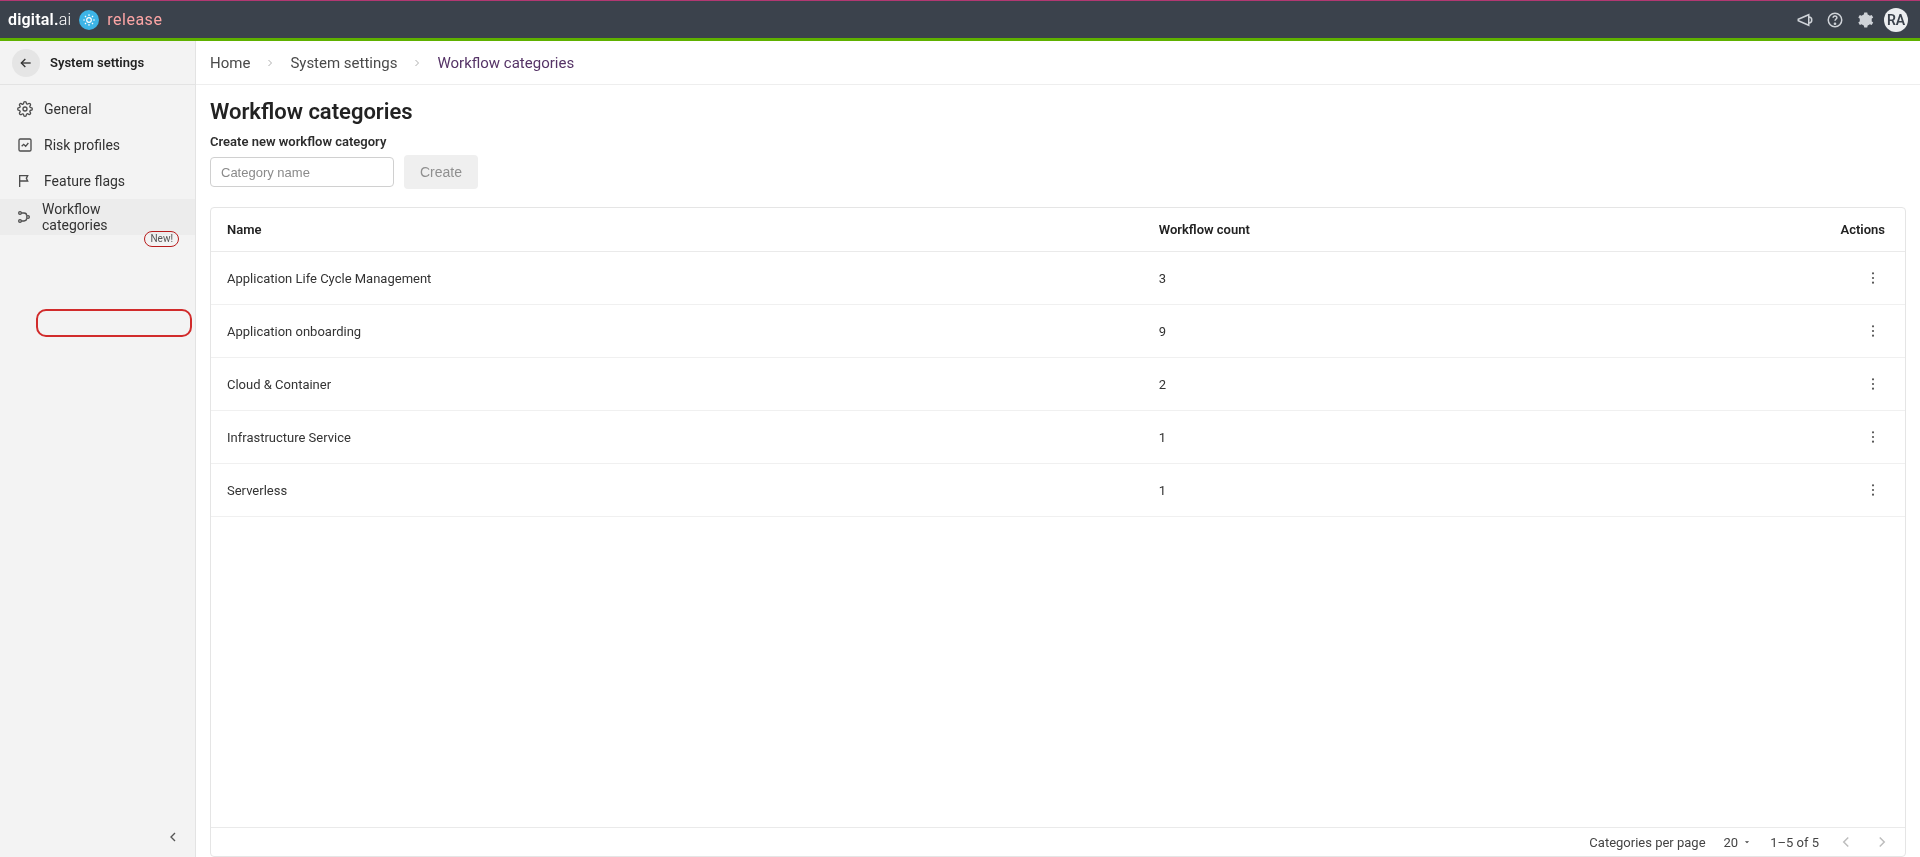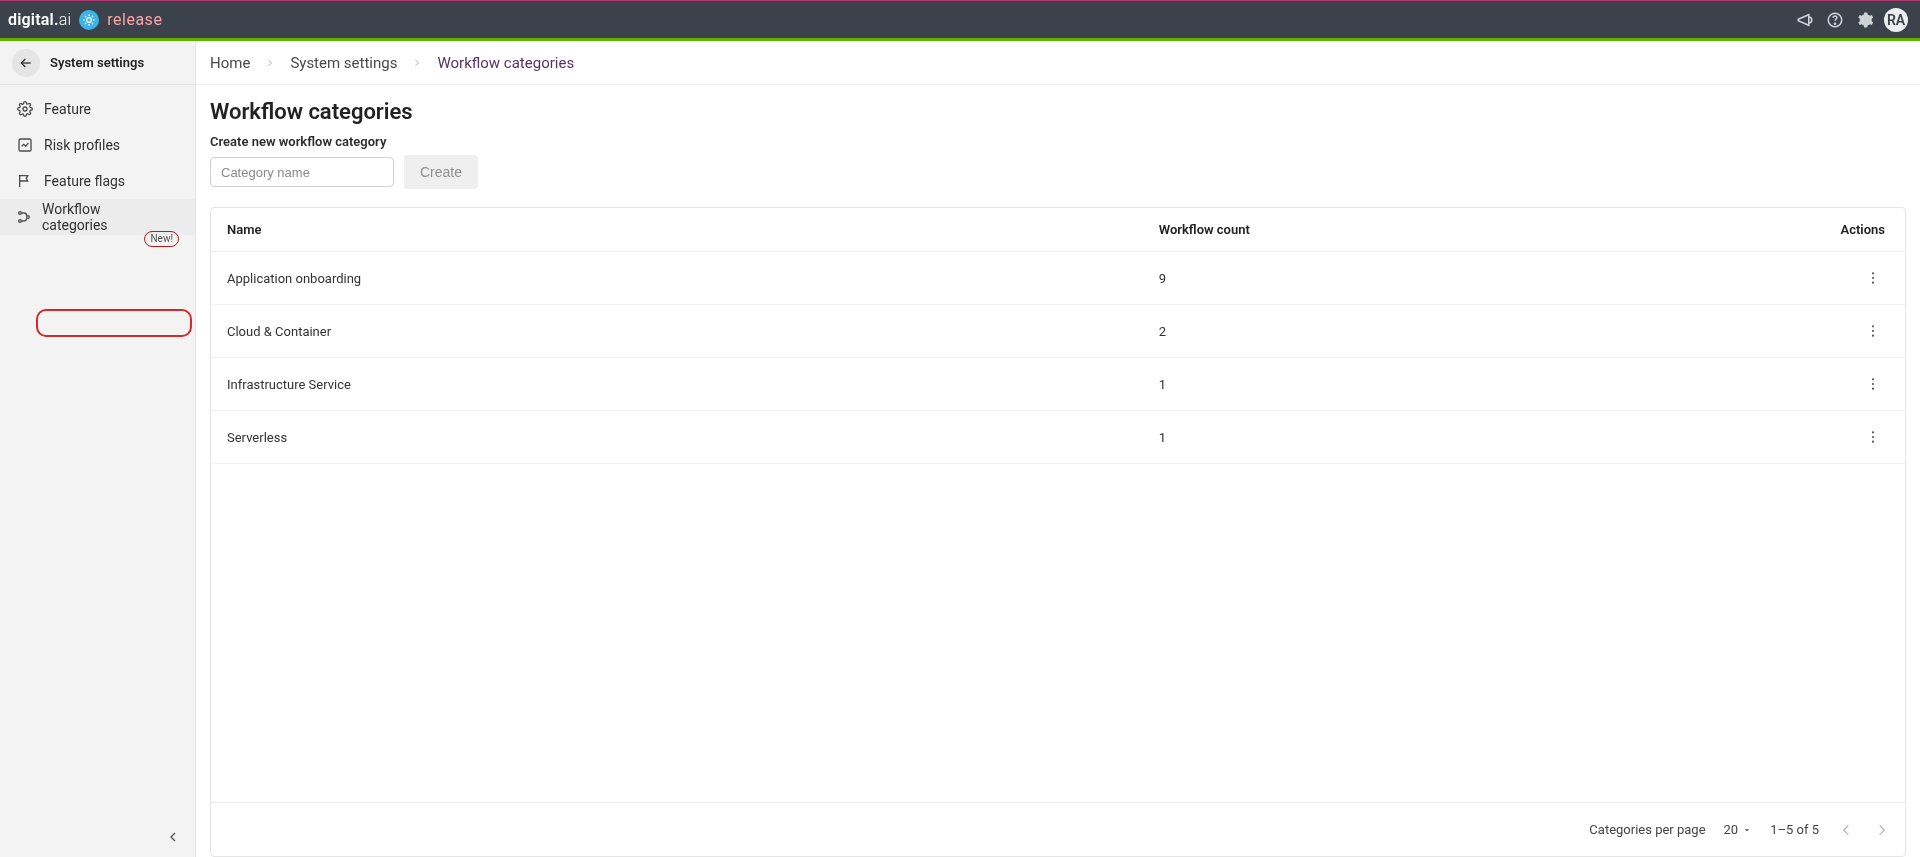--- a/index.html
+++ b/index.html
@@ -106,21 +106,21 @@
   .tbl { width:100%; border-collapse:collapse; }
   .tbl th, .tbl td { text-align:left; padding:14px 16px; font-size:13px; }
   .tbl thead th { font-weight:600; color:#222; border-bottom:1px solid #eaeaea; }
   .tbl tbody td { border-bottom:1px solid #f0f0f0; color:#333; }
   .tbl .col-name { width:55%; }
   .tbl .col-count { width:35%; }
   .tbl .col-act { width:10%; text-align:right; padding-right:20px; }
   .row-action { cursor:pointer; color:#555; display:inline-flex; align-items:center; justify-content:center; width:24px; height:24px; border-radius:4px; }
   .tbl-fill { flex:1; }
   .pager {
-    height:54px; border-top:1px solid #eaeaea; display:flex; align-items:center; justify-content:flex-end;
+    height:29px; border-top:1px solid #eaeaea; display:flex; align-items:center; justify-content:flex-end;
     gap:18px; padding:0 14px; font-size:13px; color:#444;
   }
   .pager .pgsz { display:flex; align-items:center; gap:4px; cursor:pointer; }
   .pager .nav { color:#bdbdbd; cursor:not-allowed; display:inline-flex; align-items:center; }
   svg { display:block; }
 </style>
 </head>
 <body>
 
 <div class="topbar">
@@ -170,21 +170,21 @@
       <span class="side-head-title">System settings</span>
     </div>
     <div class="side-menu">
       <div class="side-item">
         <span class="icn">
           <svg width="16" height="16" viewBox="0 0 24 24" fill="none" stroke="currentColor" stroke-width="2">
               <circle cx="12" cy="12" r="3"></circle>
               <path d="M19.4 15a1.65 1.65 0 00.33 1.82l.06.06a2 2 0 11-2.83 2.83l-.06-.06A1.65 1.65 0 0015 19.4a1.65 1.65 0 00-1 1.51V21a2 2 0 11-4 0v-.09A1.65 1.65 0 009 19.4a1.65 1.65 0 00-1.82.33l-.06.06a2 2 0 11-2.83-2.83l.06-.06A1.65 1.65 0 004.6 15a1.65 1.65 0 00-1.51-1H3a2 2 0 110-4h.09A1.65 1.65 0 004.6 9a1.65 1.65 0 00-.33-1.82l-.06-.06A2 2 0 117.04 4.29l.06.06A1.65 1.65 0 009 4.6a1.65 1.65 0 001-1.51V3a2 2 0 114 0v.09c0 .66.39 1.26 1 1.51.61.25 1.3.11 1.82-.33l.06-.06a2 2 0 112.83 2.83l-.06.06c-.44.52-.58 1.21-.33 1.82.25.61.85 1 1.51 1H21a2 2 0 110 4h-.09c-.66 0-1.26.39-1.51 1z"></path>
             </svg>
         </span>
-        <span>Feature</span>
+        <span>General</span>
       </div>
       <div class="side-item">
         <span class="icn">
           <svg width="16" height="16" viewBox="0 0 24 24" fill="none" stroke="currentColor" stroke-width="2">
               <rect x="3" y="3" width="18" height="18" rx="2"></rect>
               <path d="M7 14l3-3 3 3 4-5"></path>
             </svg>
         </span>
         <span>Risk profiles</span>
       </div>
@@ -245,20 +245,31 @@
       <div class="tbl-wrap">
         <table class="tbl">
           <thead>
             <tr>
               <th class="col-name">Name</th>
               <th class="col-count">Workflow count</th>
               <th class="col-act">Actions</th>
             </tr>
           </thead>
           <tbody id="tblbody">
+              <tr>
+                <td class="col-name">Application Life Cycle Management</td>
+                <td class="col-count">3</td>
+                <td class="col-act"><span class="row-action">
+                    <svg width="16" height="16" viewBox="0 0 24 24" fill="currentColor">
+                      <circle cx="12" cy="5" r="1.6"></circle>
+                      <circle cx="12" cy="12" r="1.6"></circle>
+                      <circle cx="12" cy="19" r="1.6"></circle>
+                    </svg>
+                  </span></td>
+              </tr>
               <tr>
                 <td class="col-name">Application onboarding</td>
                 <td class="col-count">9</td>
                 <td class="col-act"><span class="row-action">
                     <svg width="16" height="16" viewBox="0 0 24 24" fill="currentColor">
                       <circle cx="12" cy="5" r="1.6"></circle>
                       <circle cx="12" cy="12" r="1.6"></circle>
                       <circle cx="12" cy="19" r="1.6"></circle>
                     </svg>
                   </span></td>

